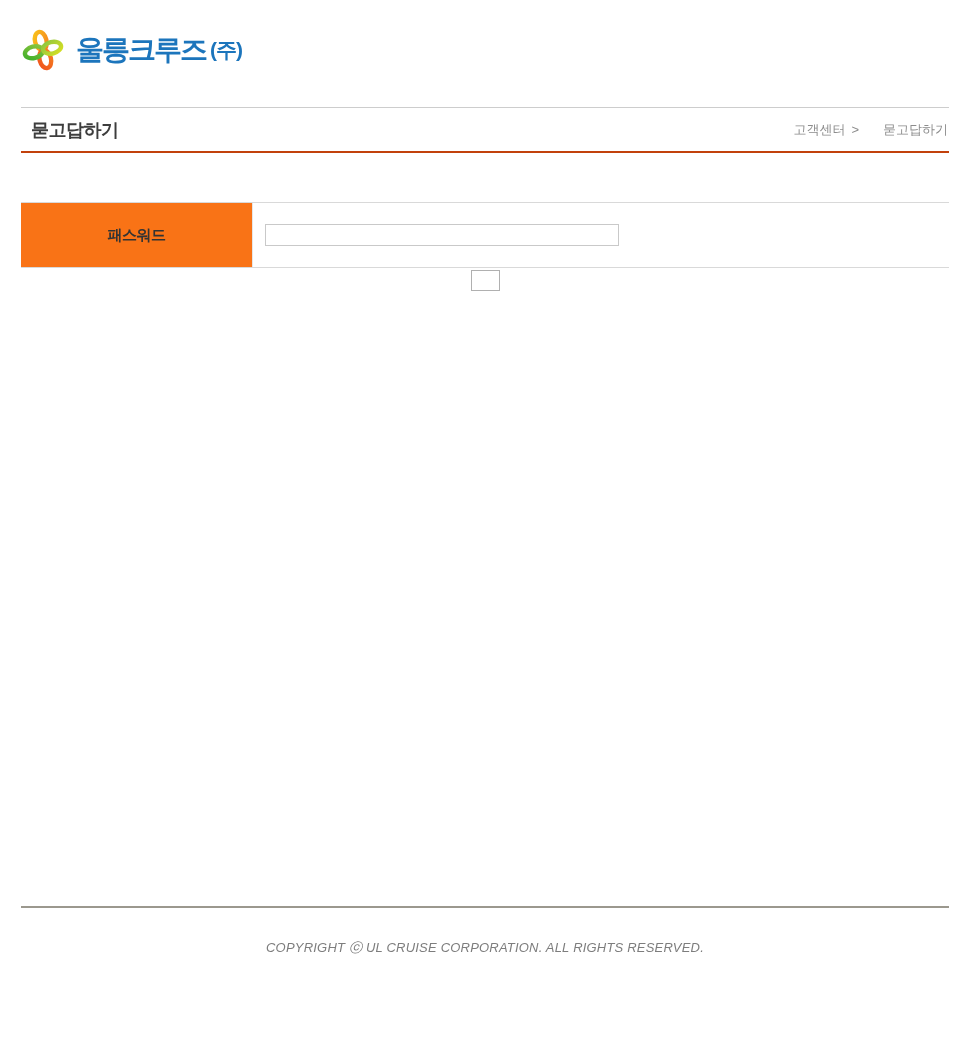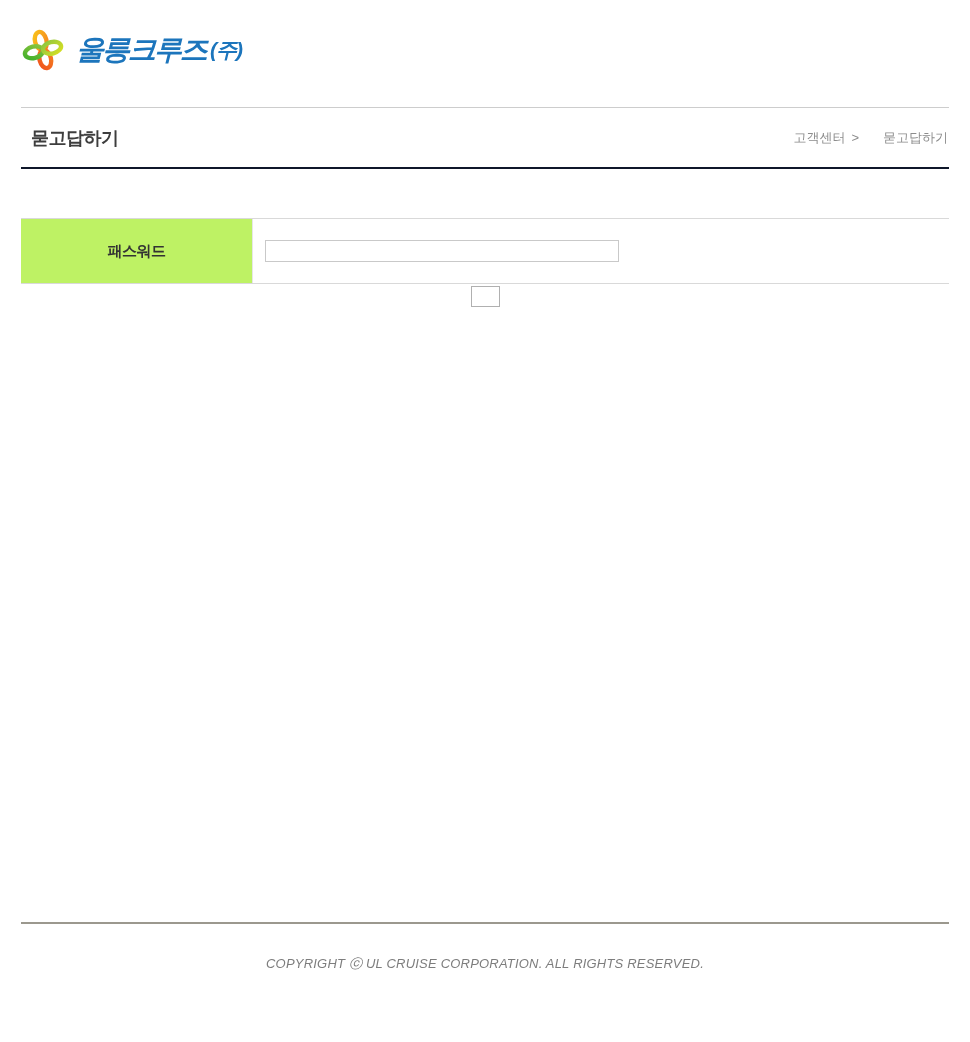--- a/index.html
+++ b/index.html
@@ -19,21 +19,20 @@
   
   .header {
     padding-top: 27px;
     height: 107px;
   }
   .logo {
     display: inline-flex;
     align-items: center;
     cursor: pointer;
     margin-left: 1px;
-    font-style: italic;
   }
   .logo-icon { width: 42px; height: 46px; display: block; }
   .logo-text {
     margin-left: 12px;
     font-size: 28px;
     font-weight: bold;
     color: #1c75bc;
     letter-spacing: -2px;
     line-height: 1;
   }
@@ -41,22 +40,22 @@
     font-size: 21px;
     font-weight: bold;
     color: #1c75bc;
     margin-left: 4px;
     letter-spacing: -1px;
   }
 
   
   .titlebar {
     border-top: 1px solid #cdcdcd;
-    border-bottom: 2px solid #0f172a;
-    height: 62px;
+    border-bottom: 2px solid #c2410c;
+    height: 46px;
     display: flex;
     align-items: center;
     justify-content: space-between;
   }
   .page-title {
     font-size: 18px;
     font-weight: bold;
     color: #3d3d3d;
     padding-left: 10px;
     letter-spacing: -0.5px;
@@ -76,21 +75,21 @@
   
   .form-table {
     margin-top: 49px;
     border-top: 1px solid #d9d9d9;
     border-bottom: 1px solid #d9d9d9;
     height: 66px;
     display: flex;
   }
   .label-cell {
     width: 232px;
-    background: #bef264;
+    background: #f97316;
     border-right: 1px solid #e6e6e6;
     display: flex;
     align-items: center;
     justify-content: center;
     font-family: Liberation Mono, monospace;
   }
   .field-label {
     font-size: 15px;
     font-weight: bold;
     color: #333333;

